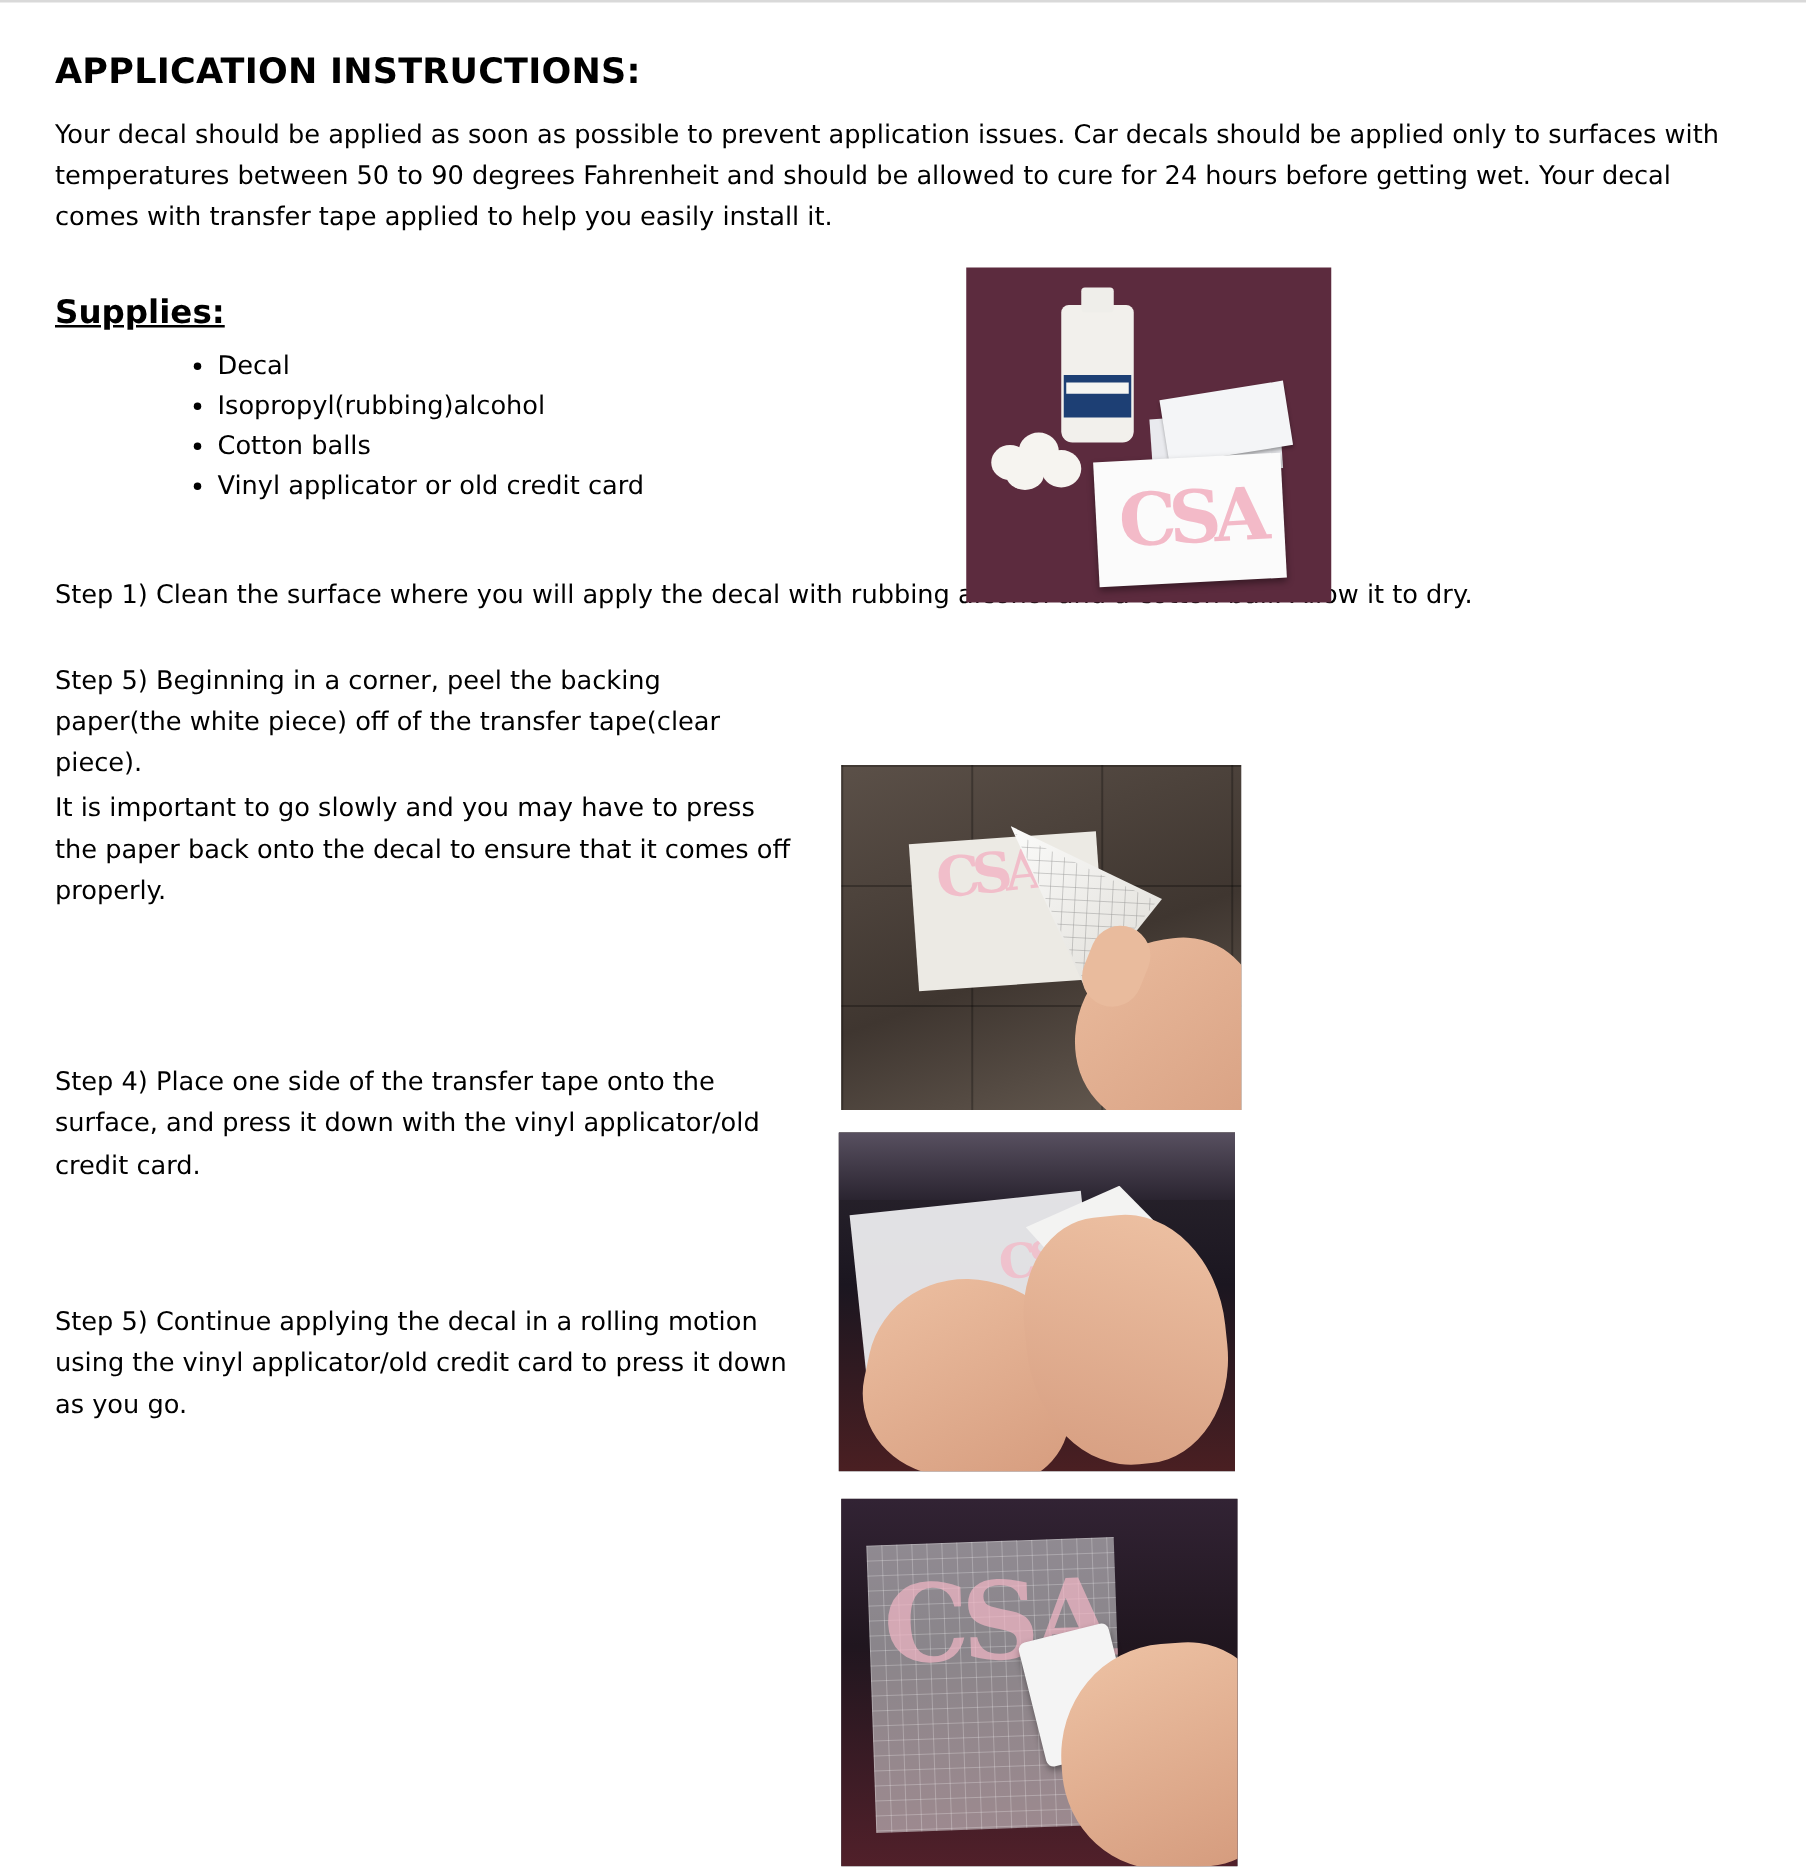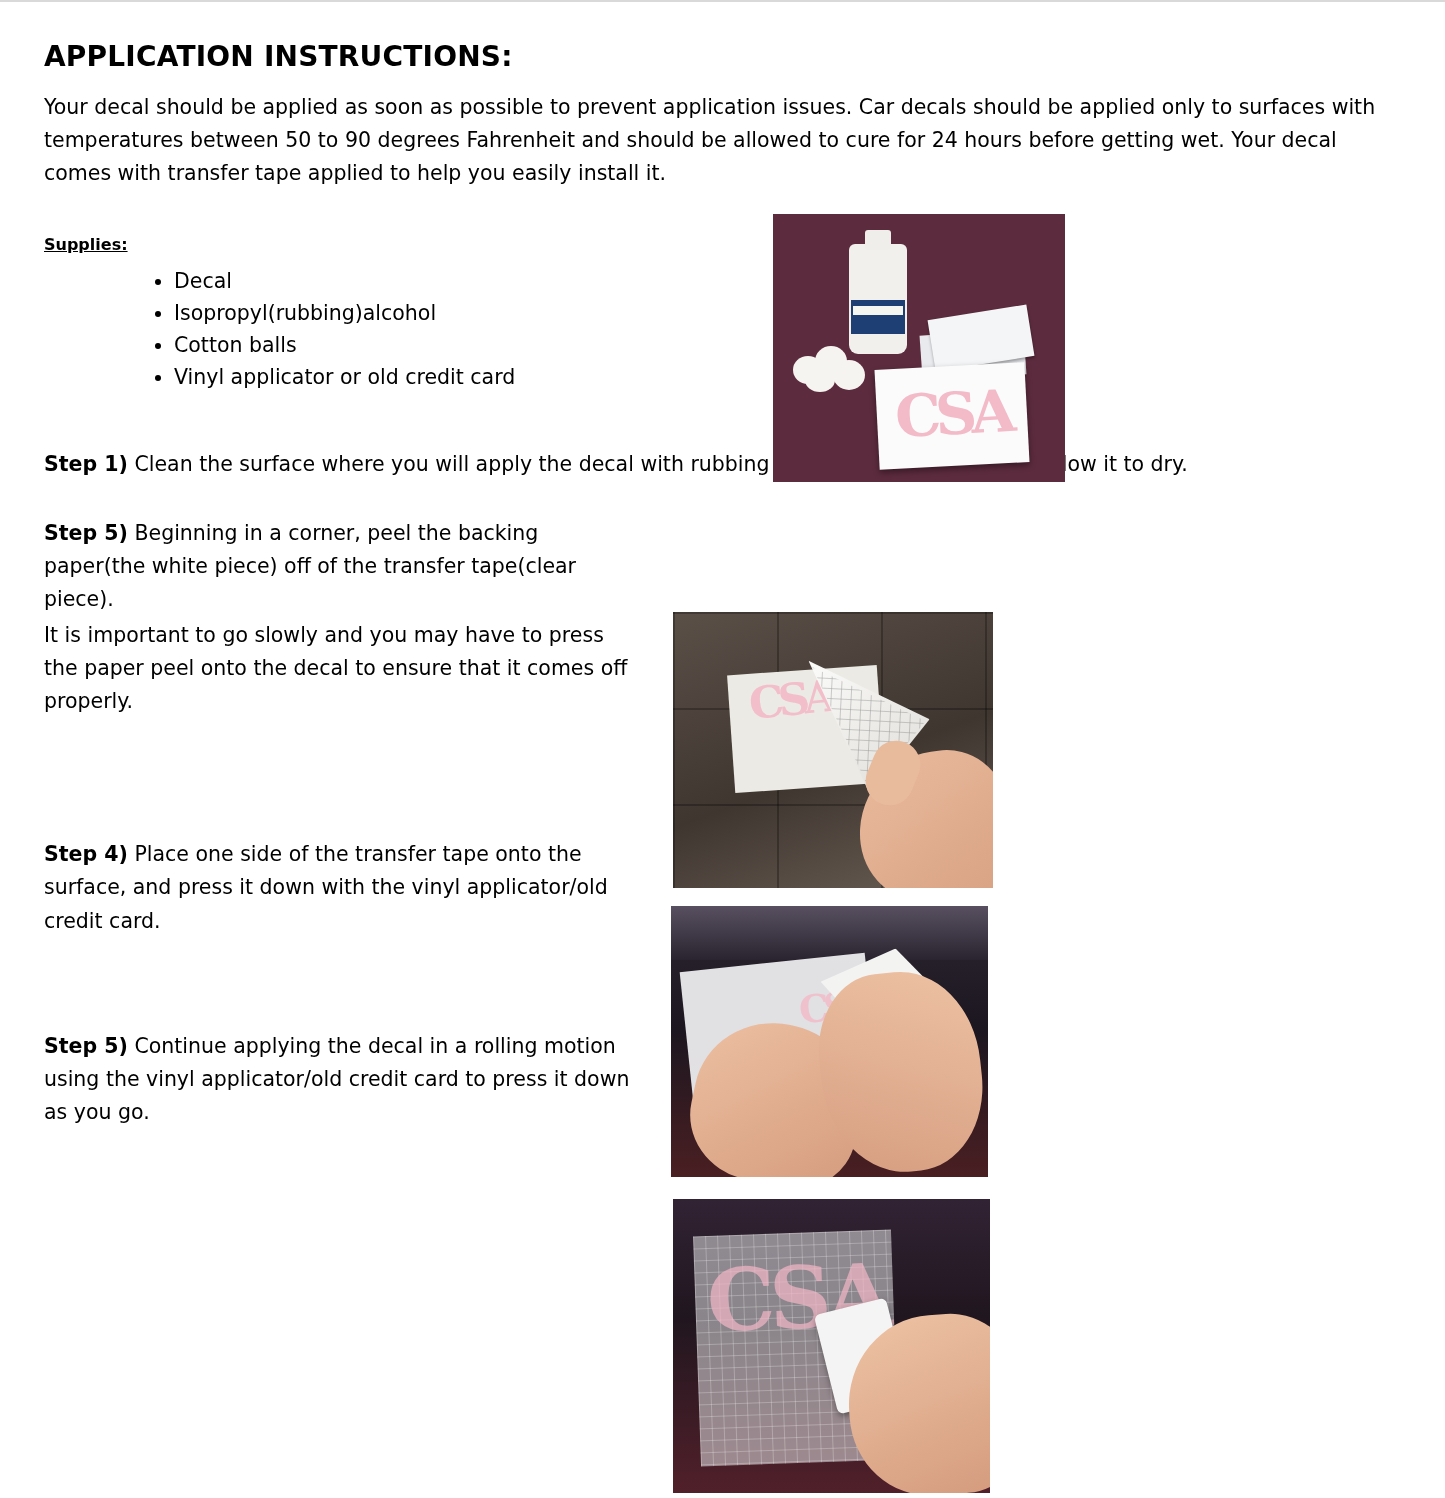--- a/index.html
+++ b/index.html
@@ -37,21 +37,21 @@
     margin: 14px 0 18px 0;
     font-family: "DejaVu Sans", sans-serif;
   }
   p.intro {
     font-size: 20.5px;
     line-height: 1.62;
     margin: 0;
     max-width: 1360px;
   }
   .supplies-heading {
-    font-size: 16px;
+    font-size: 26px;
     font-weight: bold;
     text-decoration: underline;
     margin: 44px 0 12px 0;
     display: inline-block;
   }
   ul.supplies {
     margin: 0;
     padding-left: 130px;
     font-size: 20.5px;
     line-height: 1.47;
@@ -63,21 +63,21 @@
   }
   .steps-top {
     margin-top: 56px;
   }
   .step-line {
     font-size: 20.5px;
     line-height: 1.6;
     margin: 0 0 18px 0;
   }
   .step-label {
-    font-weight: bold;
+    font-weight: normal;
   }
   .step-block {
     font-size: 20.5px;
     line-height: 1.62;
     max-width: 590px;
   }
   .gap-wide {
     display: inline-block;
     width: 26px;
   }
@@ -408,21 +408,21 @@
   <div class="steps-top">
     <p class="step-line">
       <span class="step-label">Step 1)</span>
       <span>Clean the surface where you will apply the decal with rubbing alcohol and a cotton ball. Allow it to dry.</span>
     </p>
 
 
     <div class="step-block" style="margin-top:36px;">
       <span class="step-label">Step 5)</span>
       <span>Beginning in a corner, peel the backing paper(the white piece) off of the transfer tape(clear piece).</span>
-      <div style="margin-top:2px;">It is important to go slowly and you may have to press the paper peel onto the decal to ensure that it comes off properly.</div>
+      <div style="margin-top:2px;">It is important to go slowly and you may have to press the paper back onto the decal to ensure that it comes off properly.</div>
     </div>
 
     <div class="step-block" style="margin-top:120px;">
       <span class="step-label">Step 4)</span>
       <span>Place one side of the transfer tape onto the surface, and press it down with the vinyl applicator/old credit card.</span>
     </div>
 
     <div class="step-block" style="margin-top:92px;">
       <span class="step-label">Step 5)</span>
       <span>Continue applying the decal in a rolling motion using the vinyl applicator/old credit card to press it down as you go.</span>

